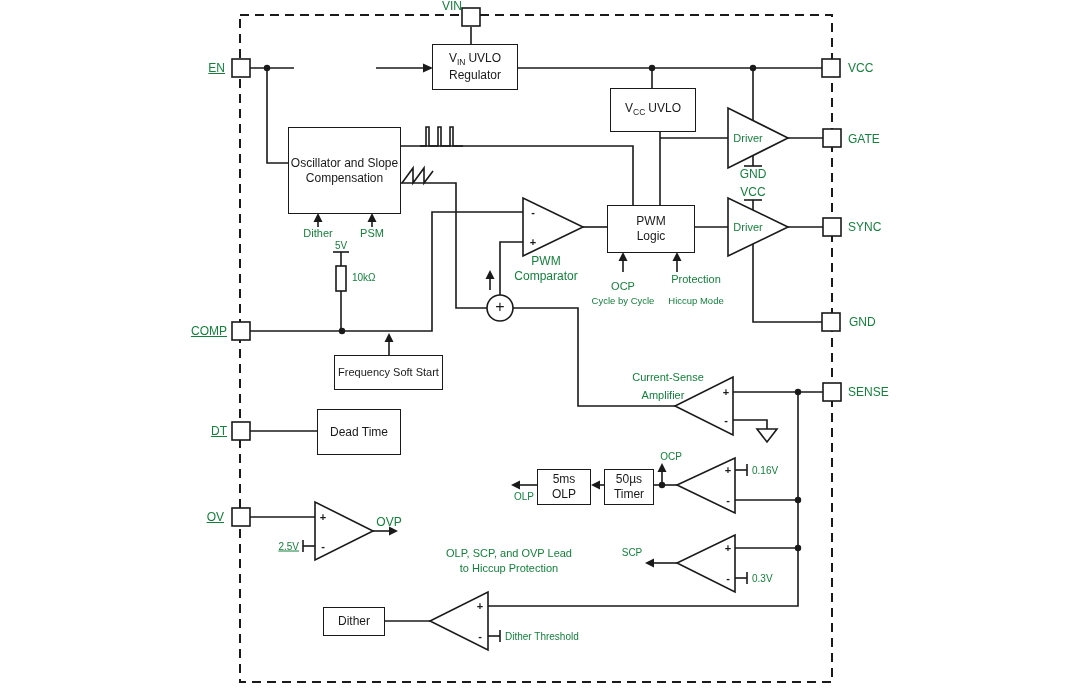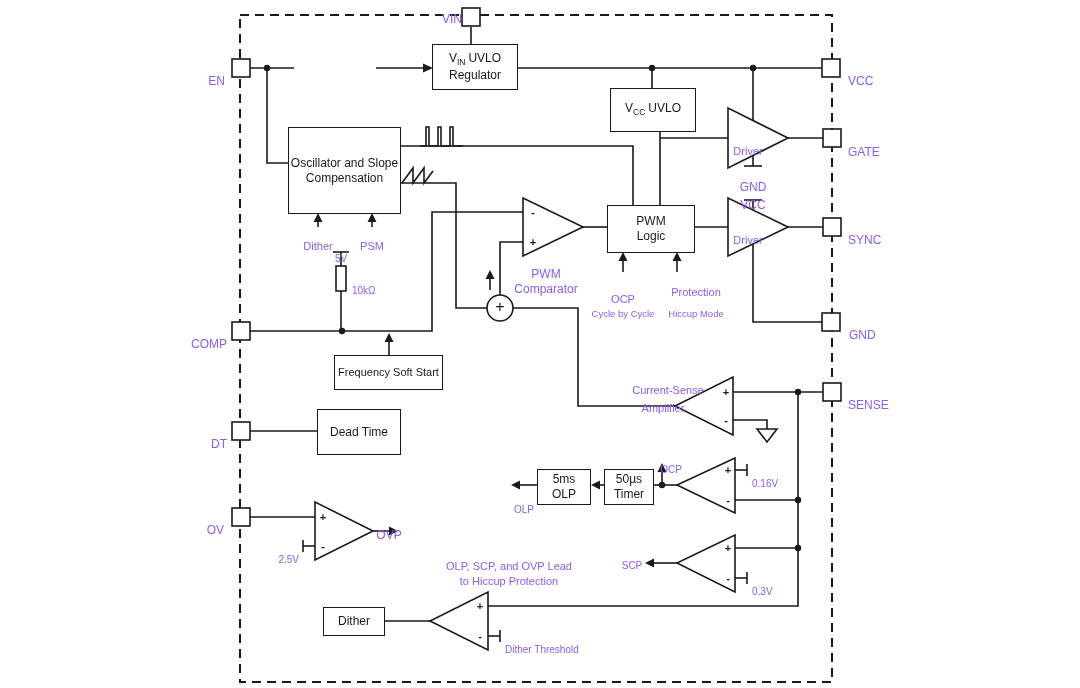--- a/index.html
+++ b/index.html
@@ -2,23 +2,23 @@
 <html><head>
 <meta charset="utf-8">
 <style>
   html,body{margin:0;padding:0;background:#fff;}
   #stage{position:relative;width:1080px;height:688px;background:#fff;overflow:hidden;
          font-family:"Liberation Sans",sans-serif;color:#1a1a1a;}
   svg{position:absolute;left:0;top:0;}
   .box{position:absolute;border:1.6px solid #1a1a1a;background:#fff;display:flex;
        flex-direction:column;align-items:center;justify-content:center;text-align:center;
        line-height:1.25;color:#1a1a1a;}
-  .lbl{position:absolute;white-space:nowrap;transform:translate(-50%,-50%);color:#8b5cf6;margin-top:13px;}
+  .lbl{position:absolute;white-space:nowrap;transform:translate(-50%,-50%);color:#15803d;}
   .lbl-l{transform:translate(0,-50%);}
-  .lbl-r{transform:translate(-100%,-50%);}
+  .lbl-r{transform:translate(-100%,-50%);text-decoration:underline;}
   .s12{font-size:12px}.s11{font-size:11px}.s10{font-size:10px}.s9{font-size:9.5px}
   .sign{position:absolute;transform:translate(-50%,-50%);font-size:11px;font-weight:700;color:#1a1a1a;}
   .sum{position:absolute;transform:translate(-50%,-50%);font-size:16px;color:#1a1a1a;}
   sub{font-size:8.5px;}
   .ml{margin-left:3px;}
 </style>
 </head>
 <body>
 
 <div id="stage">

